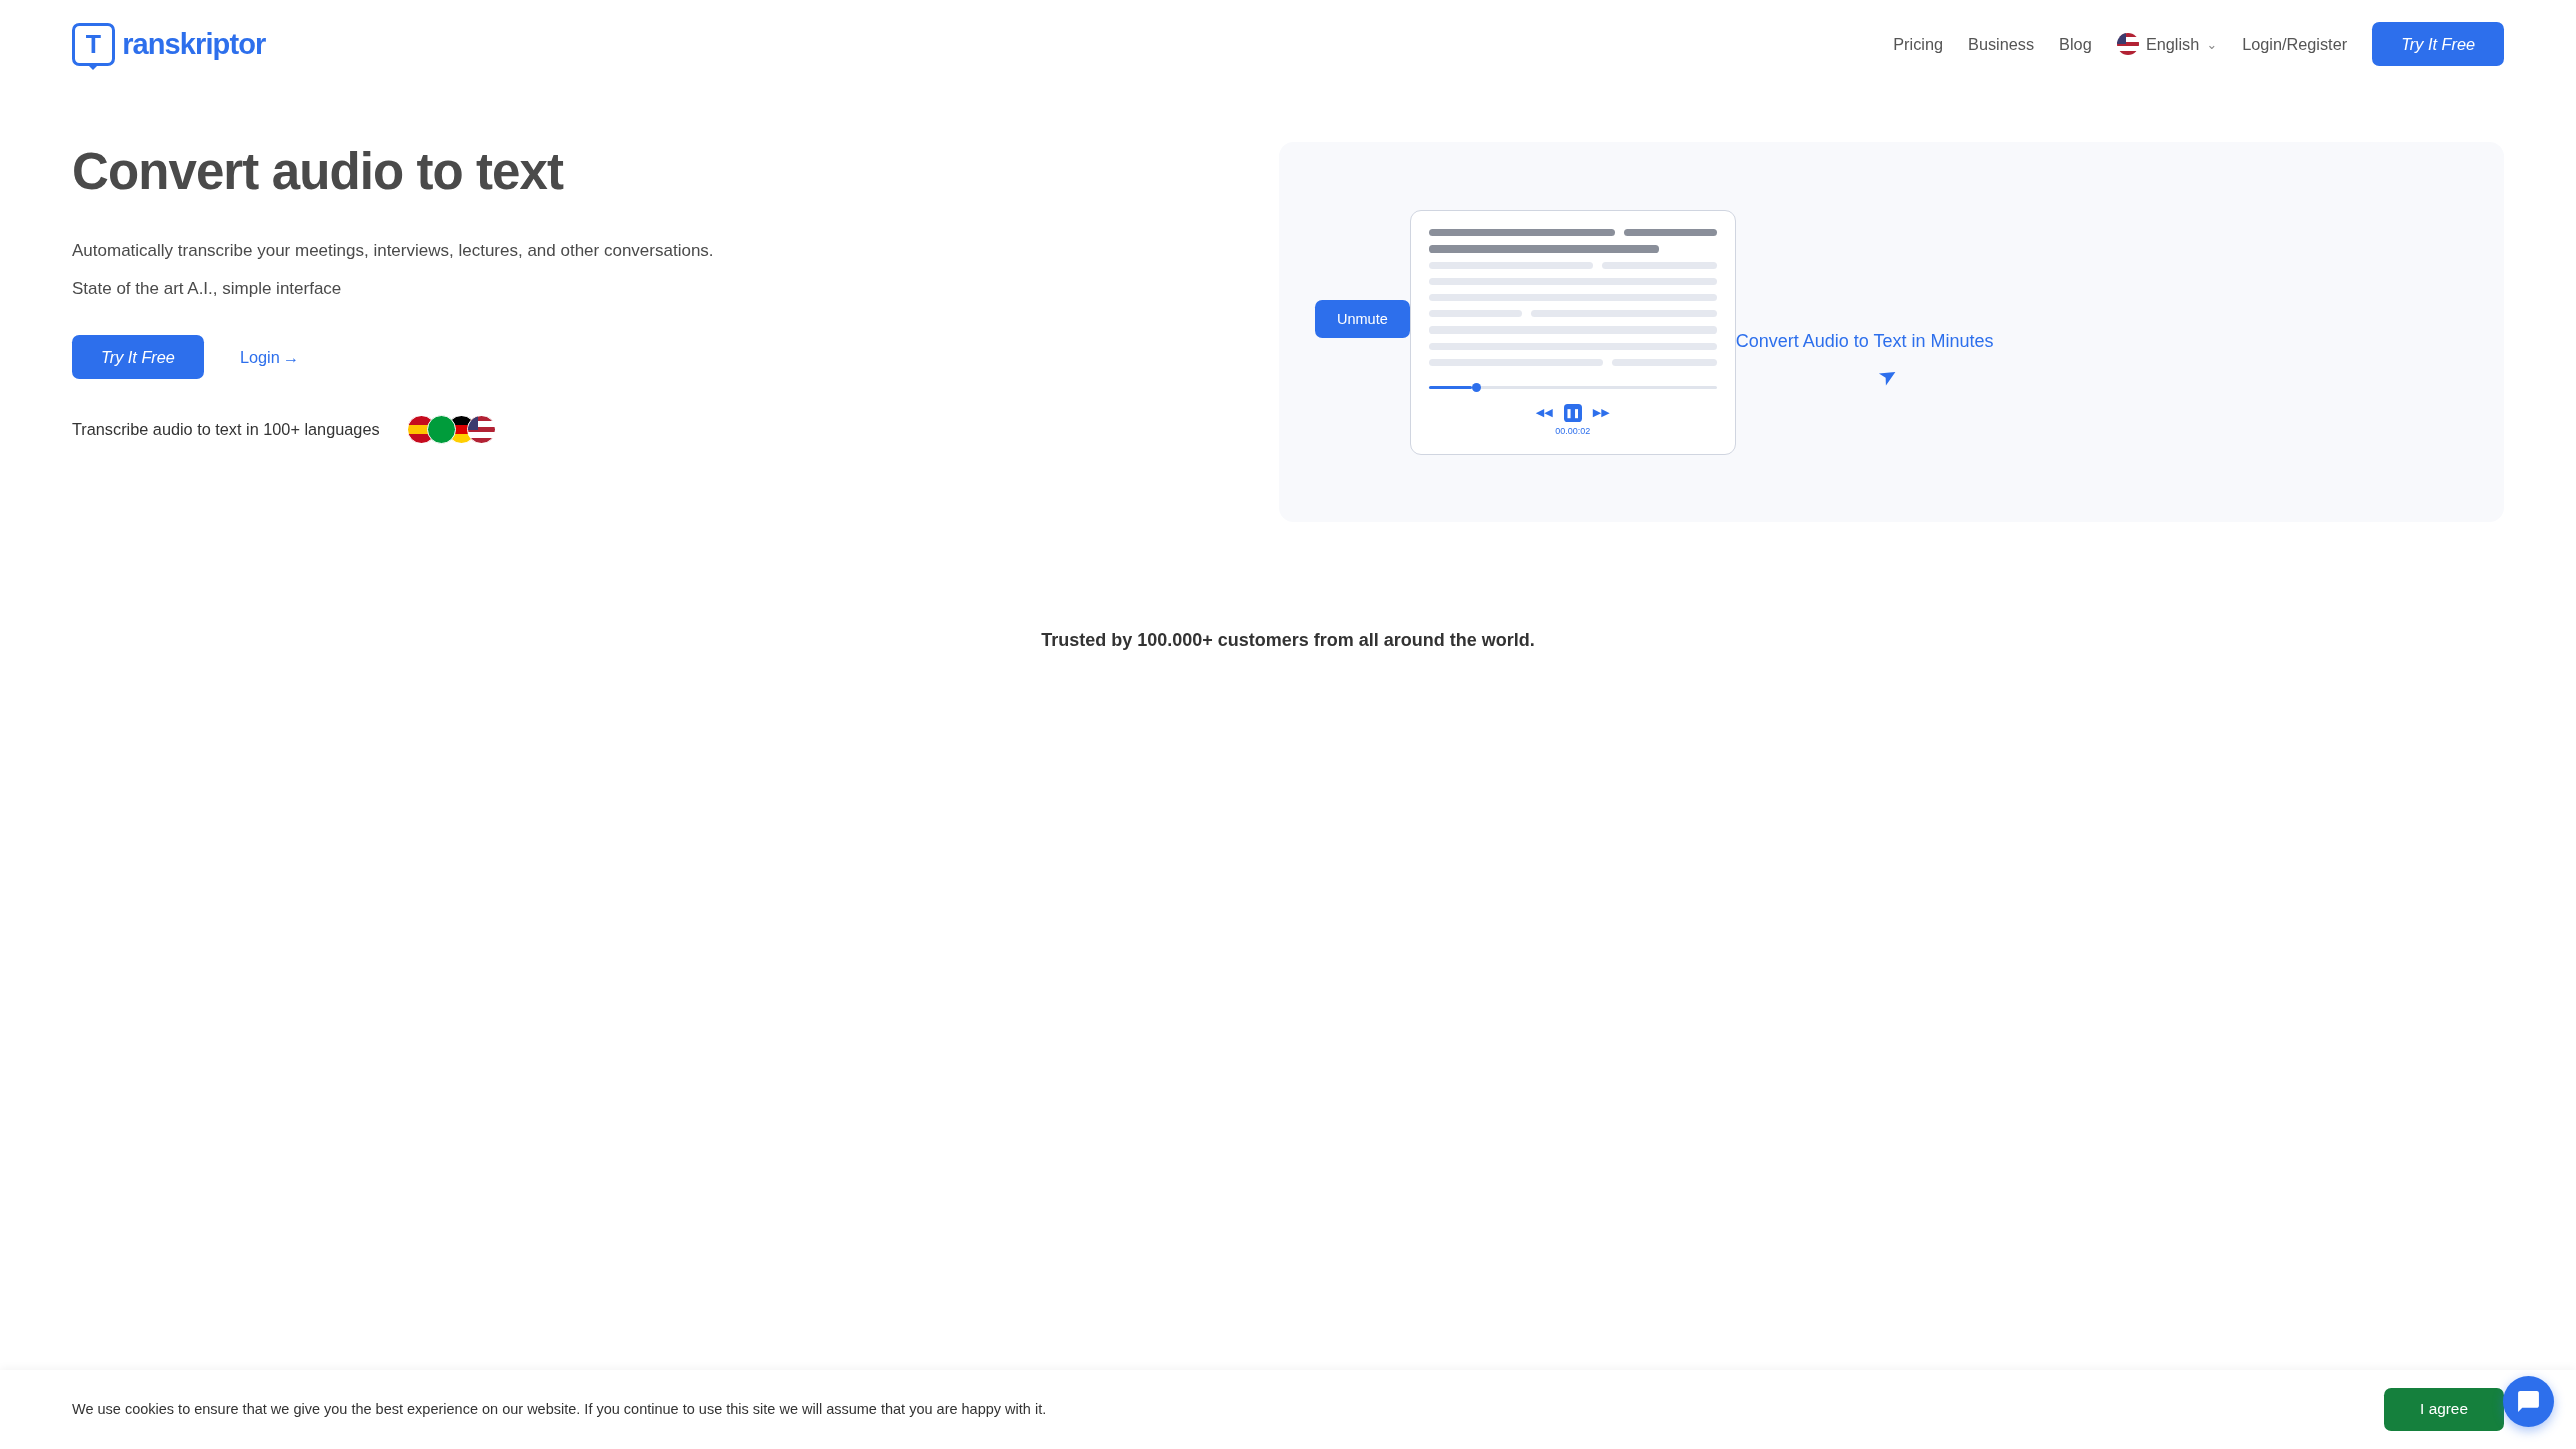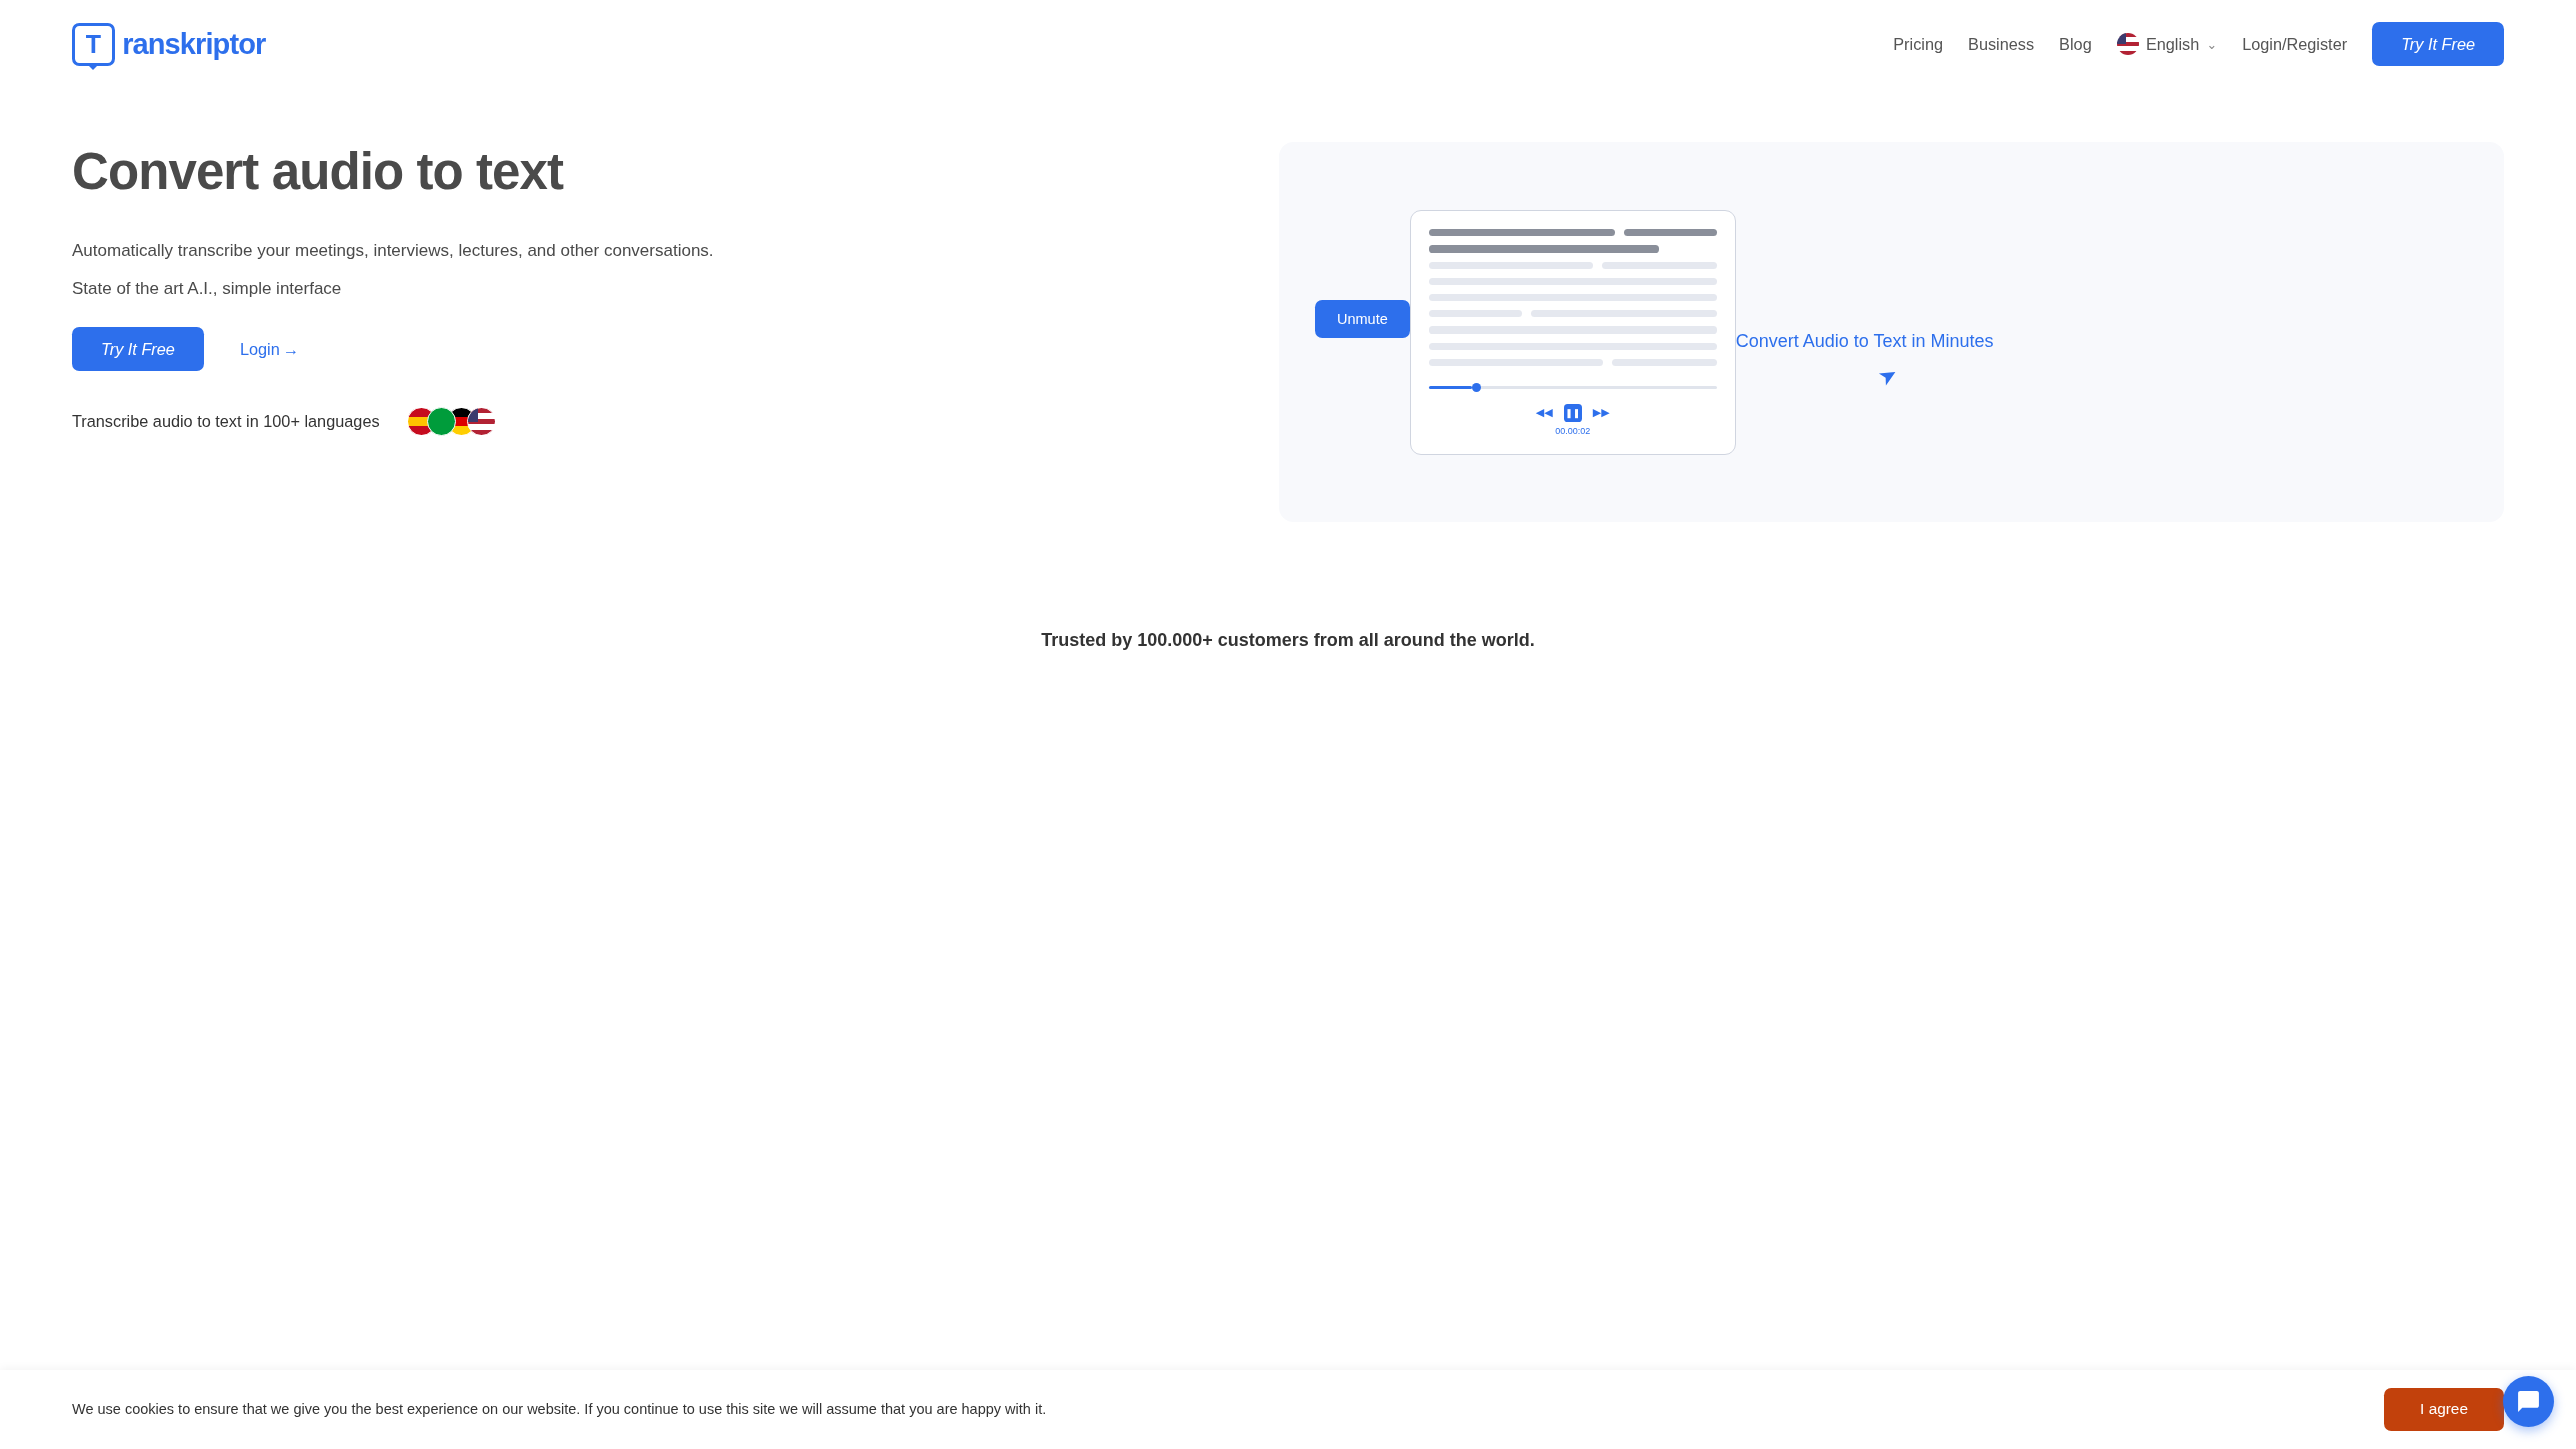--- a/index.html
+++ b/index.html
@@ -19,21 +19,21 @@
     .chevron { color: #888; font-size: 12.7px; }
     
     .btn-primary { background: #2d6fec; color: #fff; border: none; padding: 12.7px 29px; border-radius: 7.2px; font-size: 16.3px; font-weight: 500; cursor: pointer; font-style: italic; }
     
     .hero { display: flex; padding: 54px 72px; gap: 54px; }
     .hero-left { flex: 1; }
     .hero-right { flex: 1; background: #f8f9fc; border-radius: 14.5px; padding: 36px; display: flex; align-items: center; position: relative; min-height: 380px; }
     
     .hero-title { font-size: 51px; font-weight: 800; color: #4a4a4a; margin-bottom: 36px; letter-spacing: -0.9px; }
     .hero-desc { font-size: 17px; color: #4a4a4a; line-height: 1.6; margin-bottom: 14.5px; }
-    .hero-desc2 { font-size: 17px; color: #4a4a4a; margin-bottom: 28px; }
+    .hero-desc2 { font-size: 17px; color: #4a4a4a; margin-bottom: 36px; }
     
     .cta-row { display: flex; align-items: center; gap: 36px; margin-bottom: 36px; }
     .login-link { color: #2d6fec; font-size: 16.3px; text-decoration: none; display: flex; align-items: center; gap: 3px; cursor: pointer; }
     
     .lang-row { display: flex; align-items: center; gap: 27px; }
     .lang-text { font-size: 16.3px; color: #333; }
     .lang-flags { display: flex; }
     .lang-flag { width: 29px; height: 29px; border-radius: 50%; border: 1.8px solid #fff; margin-left: -9px; }
     .lang-flag:first-child { margin-left: 0; }
     .flag-es { background: linear-gradient(to bottom, #c60b1e 33%, #ffc400 33%, #ffc400 66%, #c60b1e 66%); }
@@ -62,21 +62,21 @@
     
     .cursor-icon { position: absolute; top: 58%; left: 49%; color: #2d6fec; font-size: 22px; transform: rotate(-30deg); }
     
     .video-caption { color: #2d6fec; font-size: 18px; font-weight: 400; margin-top: 18px; }
     
     .trust-section { text-align: center; padding: 54px 72px 36px; }
     .trust-text { font-size: 18px; font-weight: 700; color: #333; }
     
     .cookie-banner { position: fixed; bottom: 0; left: 0; right: 0; background: #fff; padding: 18px 72px; display: flex; align-items: center; justify-content: space-between; box-shadow: 0 -1.8px 9px rgba(0,0,0,0.05); }
     .cookie-text { font-size: 14.5px; color: #333; flex: 1; }
-    .cookie-btn { background: #c2410c; color: #fff; border: none; padding: 12.7px 36px; border-radius: 7.2px; font-size: 15.4px; font-weight: 500; cursor: pointer; margin-left: 23px; }
+    .cookie-btn { background: #15803d; color: #fff; border: none; padding: 12.7px 36px; border-radius: 7.2px; font-size: 15.4px; font-weight: 500; cursor: pointer; margin-left: 23px; }
     
     .chat-widget { position: fixed; bottom: 22px; right: 22px; width: 51px; height: 51px; background: #2d6fec; border-radius: 50%; display: flex; align-items: center; justify-content: center; cursor: pointer; box-shadow: 0 3.6px 11px rgba(45,111,236,0.4); z-index: 100; }
     .chat-widget svg { width: 25px; height: 25px; fill: #fff; }
   </style>
 </head>
 <body>
 
 <header class="header">
   <div class="logo">
     <div class="logo-icon">

